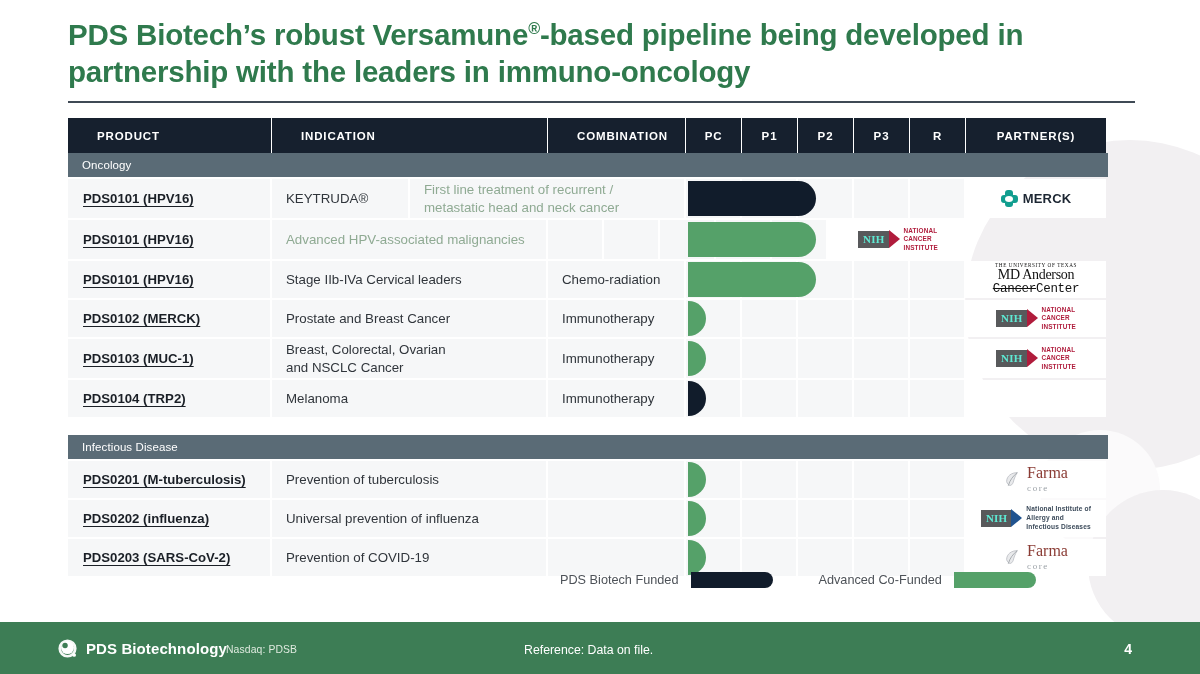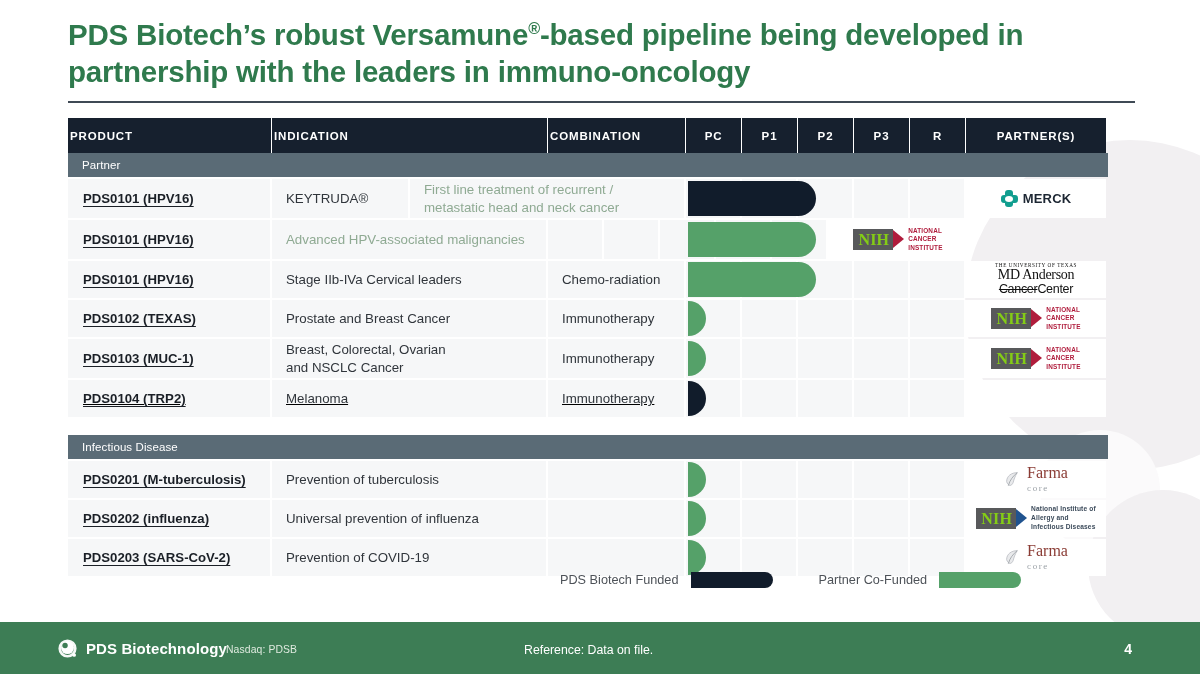--- a/index.html
+++ b/index.html
@@ -36,21 +36,21 @@
   .c-part{width:140px;flex:0 0 140px;}
 
   
   #thead{height:35px;}
   #thead .hc{
     background:#16202e;color:#ffffff;height:35px;
     font-size:11.5px;font-weight:bold;letter-spacing:0.85px;
     display:flex;align-items:center;box-sizing:border-box;
     border-right:1.5px solid #ffffff;
   }
-  #thead .hc.left{padding-left:2px;}
+  #thead .hc.left{padding-left:29px;}
   #thead .hc.ctr{justify-content:center;}
   #thead .hc:last-child{border-right:none;}
 
   
   .band{
     height:24px;background:#5a6b76;color:#ffffff;
     font-size:11.5px;display:flex;align-items:center;padding-left:14px;
     box-sizing:border-box;width:100%;letter-spacing:.1px;
   }
   .band.sp{margin-top:18px;}
@@ -79,21 +79,21 @@
   .bar{height:35px;border-radius:0 22px 22px 0;}
   .bar.navy{background:#111c2b;}
   .bar.green{background:#55a169;}
 
   
   .plogos{display:flex;flex-direction:column;align-items:center;justify-content:flex-start;width:100%;}
 
   
   .nih{display:flex;align-items:center;}
   .nih-box{
-    background:#58595b;color:#84cc16;font-weight:bold;font-size:16px;
+    background:#58595b;color:#5eead4;font-weight:bold;font-size:11px;
     letter-spacing:.2px;padding:2px 4px 2px 5px;line-height:1.1;
     font-family:"Liberation Serif",serif;
   }
   .nih-chev{width:0;height:0;border-top:9px solid transparent;border-bottom:9px solid transparent;}
   .nih-chev.red{border-left:11px solid #b01c3c;}
   .nih-chev.blue{border-left:11px solid #20538f;}
   .nih-txt{
     font-size:6.4px;font-weight:bold;line-height:1.32;letter-spacing:.15px;
     margin-left:4px;text-transform:uppercase;
   }
@@ -106,21 +106,21 @@
   .merck-mark .cr{position:absolute;background:#119e8f;border-radius:3px;}
   .merck-mark .cr.h{left:0;top:4.5px;width:17px;height:8px;}
   .merck-mark .cr.v{top:0;left:4.5px;width:8px;height:17px;}
   .merck-mark .dot{position:absolute;left:4.5px;top:5.5px;width:8px;height:6px;background:#ffffff;border-radius:50%;}
   .merck-txt{font-weight:bold;font-size:13px;color:#1d2733;letter-spacing:.2px;}
 
   
   .mda{text-align:center;line-height:1.05;color:#111111;}
   .mda .u{font-size:5.2px;letter-spacing:.6px;font-family:"Liberation Serif",serif;}
   .mda .m{font-size:14px;font-family:"Liberation Serif",serif;letter-spacing:-.3px;}
-  .mda .b{font-size:12.5px;font-family:Liberation Sans, sans-serif;letter-spacing:-.3px;}
+  .mda .b{font-size:12.5px;font-family:Liberation Mono, monospace;letter-spacing:-.3px;}
   .mda .strike{text-decoration:line-through;text-decoration-thickness:1.2px;}
 
   
   .farma{display:flex;align-items:center;gap:3px;}
   .farma-mark{width:20px;height:18px;}
   .farma-txt{line-height:.95;}
   .farma-txt .f1{font-size:16px;color:#8a3b34;font-family:"Liberation Serif",serif;}
   .farma-txt .f2{font-size:9px;color:#9aa0a6;letter-spacing:1.6px;font-family:"Liberation Serif",serif;}
 
   
@@ -162,21 +162,21 @@
       <div class="hc left c-ind">INDICATION</div>
       <div class="hc left c-comb">COMBINATION</div>
       <div class="hc ctr  c-ph">PC</div>
       <div class="hc ctr  c-ph">P1</div>
       <div class="hc ctr  c-ph">P2</div>
       <div class="hc ctr  c-ph">P3</div>
       <div class="hc ctr  c-ph">R</div>
       <div class="hc ctr  c-part">PARTNER(S)</div>
     </div>
     <div id="tbody">
-        <div class="band">Partner</div>
+        <div class="band">Oncology</div>
         <div class="row brow" style="height: 39px;">
           <div class="cell prod c-prod" style="height:39px">
          <span class="prod-label">PDS0101 (HPV16)</span>
        </div>
        <div class="cell comb c-comb" style="height:39px">
             <span>KEYTRUDA®</span>
           </div>
        <div class="cell ind c-ind muted c-ind" style="height:39px">
             <span class="twoline"><span>First line treatment of recurrent /</span><br><span>metastatic head and neck cancer</span></span>
           </div>
@@ -249,21 +249,21 @@
     <div class="b"><span class="strike">Cancer</span>Center</div>
   </div>
             </div>
        </div>
           <div class="barwrap" style="left: 620px;">
             <div class="bar green" style="width: 128px;"></div>
           </div>
         </div>
         <div class="row brow" style="height: 37px;">
           <div class="cell prod c-prod" style="height:37px">
-         <span class="prod-label">PDS0102 (TEXAS)</span>
+         <span class="prod-label">PDS0102 (MERCK)</span>
        </div>
        <div class="cell ind c-ind c-ind" style="height:37px">
             <span>Prostate and Breast Cancer</span>
           </div>
        <div class="cell comb c-comb" style="height:37px">
             <span>Immunotherapy</span>
           </div>
        <div class="cell ph c-ph" style="height:37px"></div>
        <div class="cell ph c-ph" style="height:37px"></div>
        <div class="cell ph c-ph" style="height:37px"></div>
@@ -303,21 +303,21 @@
     <span class="nih-box">NIH</span>
     <span class="nih-chev red"></span>
     <span class="nih-txt red">NATIONAL<br>CANCER<br>INSTITUTE</span>
   </div>
             </div>
        </div>
           <div class="barwrap" style="left: 620px;">
             <div class="bar green" style="width: 18px;"></div>
           </div>
         </div>
-        <div class="row brow" style="height: 37px; text-decoration: underline;">
+        <div class="row brow" style="height: 37px;">
           <div class="cell prod c-prod" style="height:37px">
          <span class="prod-label">PDS0104 (TRP2)</span>
        </div>
        <div class="cell ind c-ind c-ind" style="height:37px">
             <span>Melanoma</span>
           </div>
        <div class="cell comb c-comb" style="height:37px">
             <span>Immunotherapy</span>
           </div>
        <div class="cell ph c-ph" style="height:37px"></div>
@@ -425,21 +425,21 @@
             <div class="bar green" style="width: 18px;"></div>
           </div>
         </div>
       </div>
   </div>
 
   <div id="legend">
     <span class="lg-label">PDS Biotech Funded</span>
     <span class="lg-bar navy"></span>
     <span class="lg-gap"></span>
-    <span class="lg-label">Partner Co-Funded</span>
+    <span class="lg-label">Advanced Co-Funded</span>
     <span class="lg-bar green"></span>
   </div>
 
   <div id="footer">
     <div class="inner">
       <svg id="pds-mark" viewBox="0 0 24 24">
         <path d="M12 1.6a10.4 10.4 0 1 0 0 20.8 10.4 10.4 0 0 0 0-20.8zm0 3.1a7.3 7.3 0 0 1 0 14.6 7.3 7.3 0 0 1 0-14.6z" fill="#ffffff" opacity="0.95"></path>
         <circle cx="12" cy="11" r="7.4" fill="#ffffff"></circle>
         <circle cx="9.2" cy="8.6" r="3.1" fill="#3d7d55"></circle>
         <circle cx="19.6" cy="19.4" r="2.1" fill="#ffffff"></circle>

